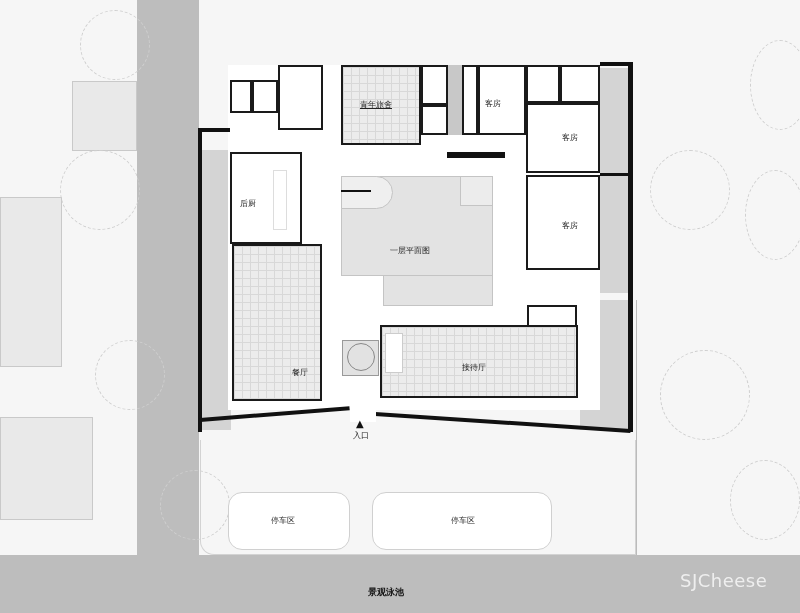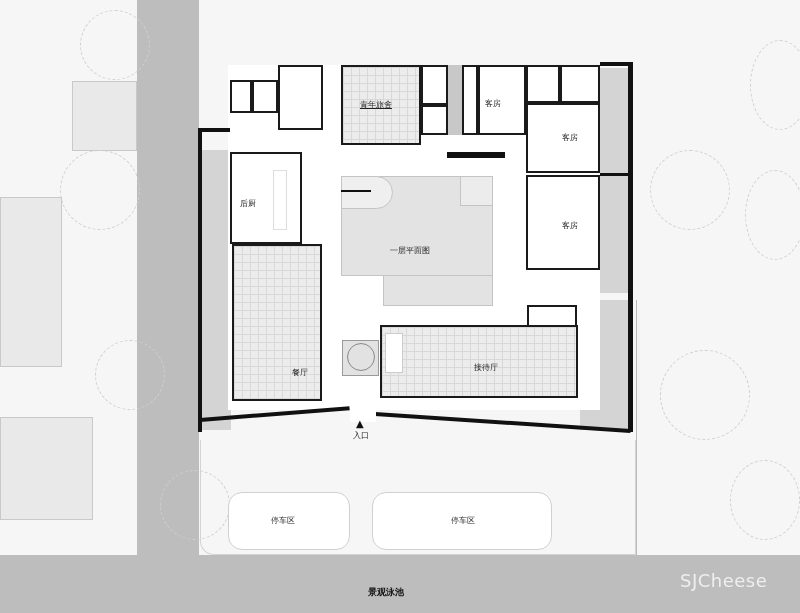--- a/index.html
+++ b/index.html
@@ -86,21 +86,21 @@
 <div class="abs wall" style="left:447px;top:152px;width:58px;height:6px;"></div>
 
 <div class="abs room grid" style="left:232px;top:244px;width:90px;height:157px;"></div>
 <div class="abs label" style="left:292px;top:367px;">餐厅</div>
 
 <div class="abs" style="left:342px;top:340px;width:37px;height:36px;background:#e2e2e2;border:1px solid #999;"></div>
 <div class="abs tree" style="left:347px;top:343px;width:28px;height:28px;border:1px solid #888;"></div>
 
 <div class="abs room grid" style="left:380px;top:325px;width:198px;height:73px;"></div>
 <div class="abs" style="left:385px;top:333px;width:18px;height:40px;background:#fff;border:1px solid #ccc;"></div>
-<div class="abs label" style="left:462px;top:362px;padding-left:12px;">接待厅</div>
+<div class="abs label" style="left:462px;top:362px;">接待厅</div>
 <div class="abs room" style="left:527px;top:305px;width:50px;height:22px;"></div>
 
 <div class="abs" style="left:350px;top:400px;width:26px;height:22px;background:#fff;"></div>
 <div class="abs" style="left:356px;top:418px;font-size:10px;color:#111;">▲</div>
 <div class="abs label" style="left:353px;top:430px;">入口</div>
 
 <div class="abs parking" style="left:228px;top:492px;width:122px;height:58px;">
   <div class="abs label" style="left:42px;top:22px;">停车区</div>
 </div>
 <div class="abs parking" style="left:372px;top:492px;width:180px;height:58px;">

